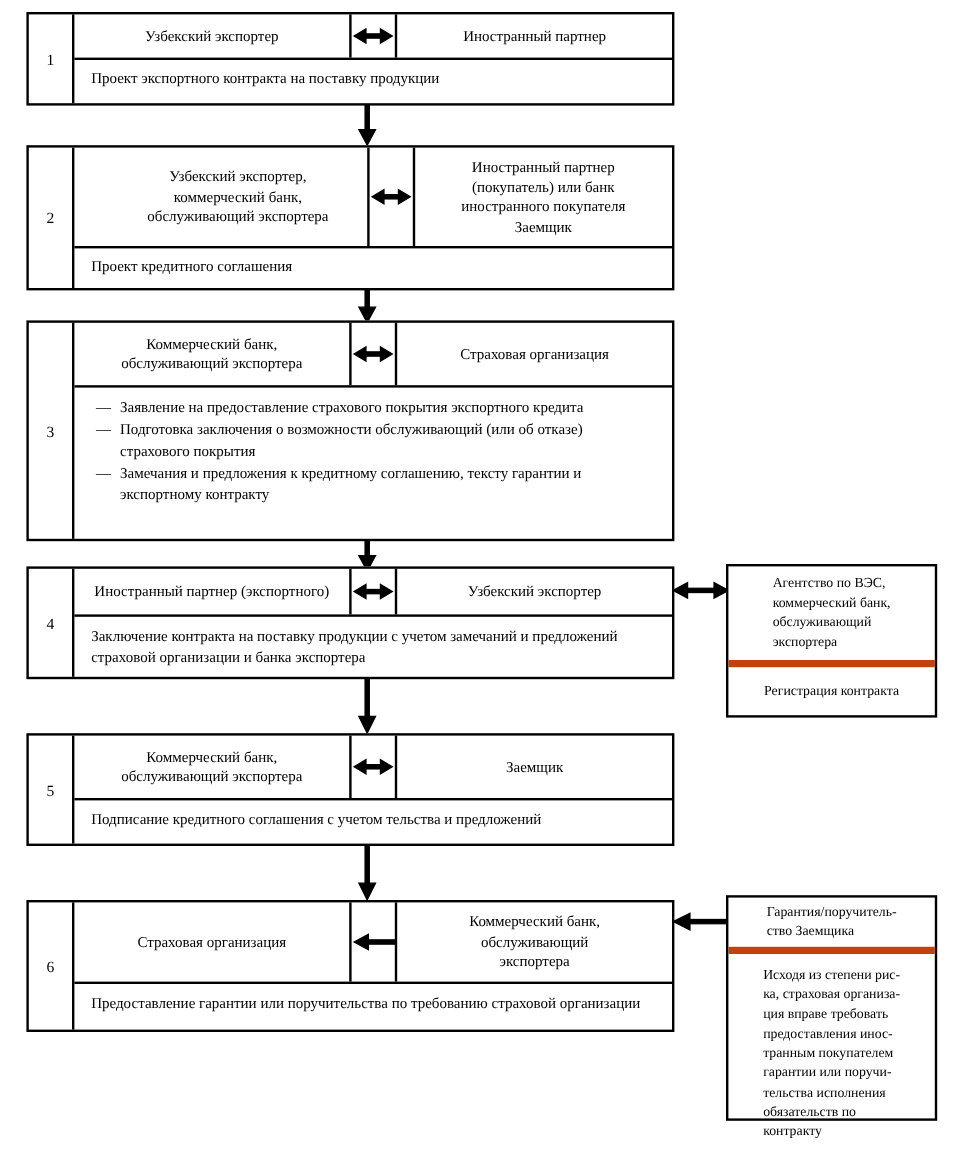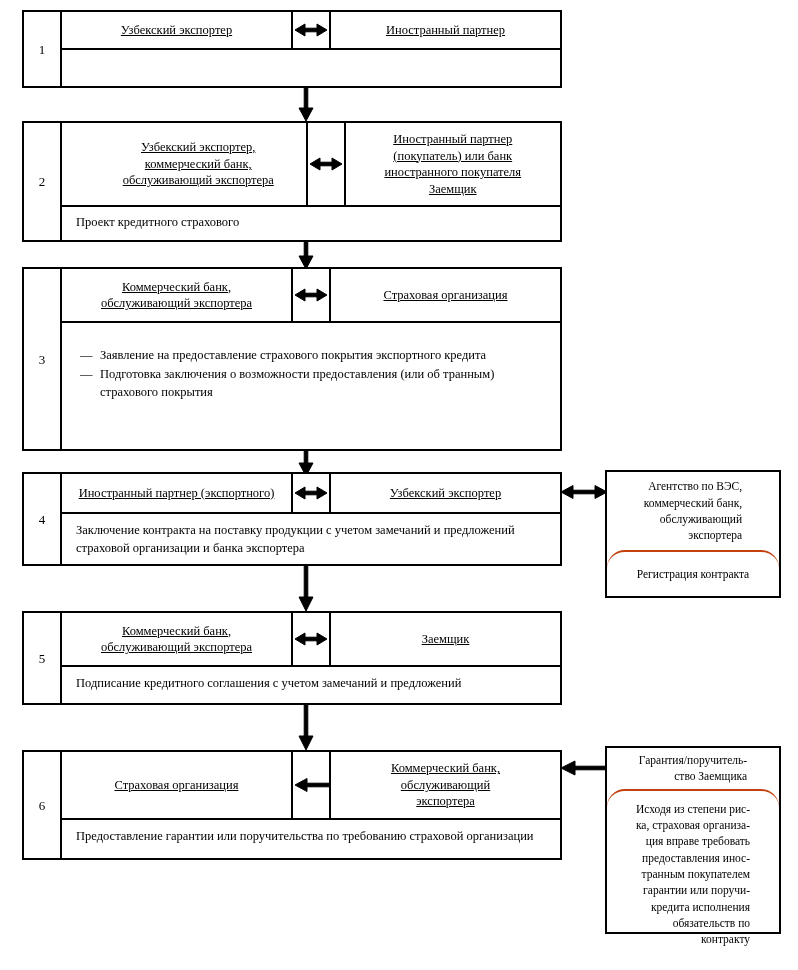--- a/index.html
+++ b/index.html
@@ -50,21 +50,20 @@
   }
   .actor{
     display:flex;
     align-items:center;
     justify-content:center;
     text-align:center;
     font-size:12.5px;
     line-height:1.32;
     padding:3px 6px;
     box-sizing:border-box;
-    text-decoration:underline;
   }
   .actor-left{flex:1 1 0;border-right:2px solid #000;}
   .actor-right{flex:1 1 0;border-left:2px solid #000;}
   .arrow-cell{
     flex:0 0 36px;
     width:36px;
     position:relative;
   }
   .bottom-row{
     flex:1 1 auto;
@@ -98,27 +97,27 @@
     box-sizing:border-box;
     border:2px solid #000;
     background:#fff;
     display:flex;
     flex-direction:column;
   }
   .side-cell{
     display:flex;
     align-items:center;
     justify-content:center;
-    text-align:right;
+    text-align:left;
     font-size:11.5px;
     line-height:1.42;
     padding:4px 6px;
     box-sizing:border-box;
   }
-  .side-cell.divider{border-top:2px solid #c2410c;border-radius:18px;}
+  .side-cell.divider{border-top:6px solid #c2410c;}
   .side-cell.top-al{align-items:flex-start;padding-top:7px;}
   svg{display:block;overflow:visible;}
 </style>
 </head>
 <body>
 
 <div id="canvas">
 
   <div class="step" style="left:22px;top:10px;width:540px;height:78px;">
     <div class="num-col">1</div>
@@ -129,20 +128,21 @@
           <svg width="36" height="36" viewBox="0 0 36 36">
             <g fill="#000" stroke="#000">
               <rect x="9" y="16.2" width="18" height="3.6"></rect>
               <polygon points="2,18 12,12 12,24"></polygon>
               <polygon points="34,18 24,12 24,24"></polygon>
             </g>
           </svg>
         </div>
         <div class="actor actor-right">Иностранный партнер</div>
       </div>
+      <div class="bottom-row">Проект экспортного контракта на поставку продукции</div>
     </div>
   </div>
 
   <div class="abs" style="left:296px;top:88px;width:20px;height:34px;">
     <svg width="20" height="34" viewBox="0 0 20 34">
       <g fill="#000" stroke="#000">
         <rect x="8.2" y="0" width="3.6" height="24"></rect>
         <polygon points="10,33 3,20 17,20"></polygon>
       </g>
     </svg>
@@ -162,21 +162,21 @@
               <polygon points="2,18 12,12 12,24"></polygon>
               <polygon points="34,18 24,12 24,24"></polygon>
             </g>
           </svg>
         </div>
         <div class="actor actor-right" style="white-space:pre-line;">Иностранный партнер
 (покупатель) или банк
 иностранного покупателя
 Заемщик</div>
       </div>
-      <div class="bottom-row">Проект кредитного страхового</div>
+      <div class="bottom-row">Проект кредитного соглашения</div>
     </div>
   </div>
 
   <div class="abs" style="left:296px;top:242px;width:20px;height:28px;">
     <svg width="20" height="28" viewBox="0 0 20 28">
       <g fill="#000" stroke="#000">
         <rect x="8.2" y="0" width="3.6" height="18"></rect>
         <polygon points="10,27 3,14 17,14"></polygon>
       </g>
     </svg>
@@ -192,24 +192,25 @@
           <svg width="36" height="36" viewBox="0 0 36 36">
             <g fill="#000" stroke="#000">
               <rect x="9" y="16.2" width="18" height="3.6"></rect>
               <polygon points="2,18 12,12 12,24"></polygon>
               <polygon points="34,18 24,12 24,24"></polygon>
             </g>
           </svg>
         </div>
         <div class="actor actor-right">Страховая организация</div>
       </div>
-      <div class="bottom-row" style="padding:24px 16px 4px 18px;">
+      <div class="bottom-row" style="padding:8px 16px 4px 18px;">
         <ul class="blist">
           <li>Заявление на предоставление страхового покрытия экспортного кредита</li>
-          <li>Подготовка заключения о возможности предоставления (или об транным) страхового покрытия</li>
+          <li>Подготовка заключения о возможности обслуживающий (или об отказе) страхового покрытия</li>
+          <li>Замечания и предложения к кредитному соглашению, тексту гарантии и экспортному контракту</li>
         </ul>
       </div>
     </div>
   </div>
 
   <div class="abs" style="left:296px;top:451px;width:20px;height:26px;">
     <svg width="20" height="26" viewBox="0 0 20 26">
       <g fill="#000" stroke="#000">
         <rect x="8.2" y="0" width="3.6" height="16"></rect>
         <polygon points="10,25 3,12 17,12"></polygon>
@@ -274,21 +275,21 @@
           <svg width="36" height="36" viewBox="0 0 36 36">
             <g fill="#000" stroke="#000">
               <rect x="9" y="16.2" width="18" height="3.6"></rect>
               <polygon points="2,18 12,12 12,24"></polygon>
               <polygon points="34,18 24,12 24,24"></polygon>
             </g>
           </svg>
         </div>
         <div class="actor actor-right">Заемщик</div>
       </div>
-      <div class="bottom-row" style="padding:8px 14px 4px 14px;">Подписание кредитного соглашения с учетом замечаний и предложений</div>
+      <div class="bottom-row" style="padding:8px 14px 4px 14px;">Подписание кредитного соглашения с учетом тельства и предложений</div>
     </div>
   </div>
 
   <div class="abs" style="left:296px;top:705px;width:20px;height:46px;">
     <svg width="20" height="46" viewBox="0 0 20 46">
       <g fill="#000" stroke="#000">
         <rect x="8.2" y="0" width="3.6" height="34"></rect>
         <polygon points="10,45 3,31 17,31"></polygon>
       </g>
     </svg>
@@ -326,18 +327,18 @@
 
   <div class="side-box" style="left:605px;top:746px;width:176px;height:188px;">
     <div class="side-cell" style="height:60px;white-space:pre-line;">Гарантия/поручитель-
 ство Заемщика</div>
     <div class="side-cell divider top-al" style="flex:1 1 auto;white-space:pre-line;padding-top:10px;">Исходя из степени рис-
 ка, страховая организа-
 ция вправе требовать
 предоставления инос-
 транным покупателем
 гарантии или поручи-
-кредита исполнения
+тельства исполнения
 обязательств по
 контракту</div>
   </div>
 
 </div>
 
 </body></html>

